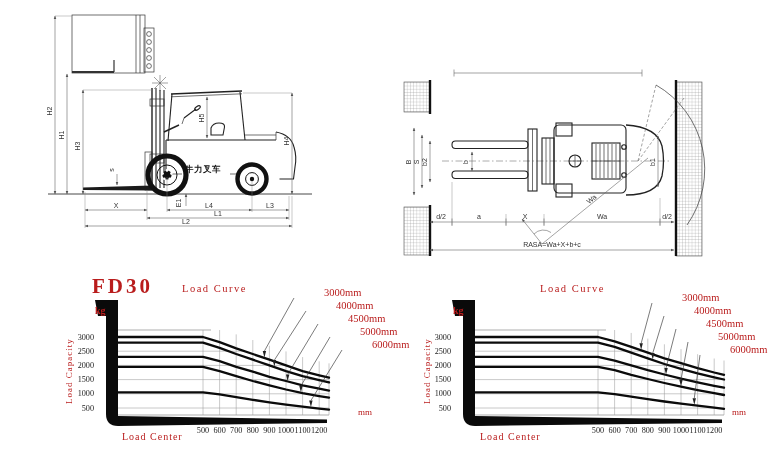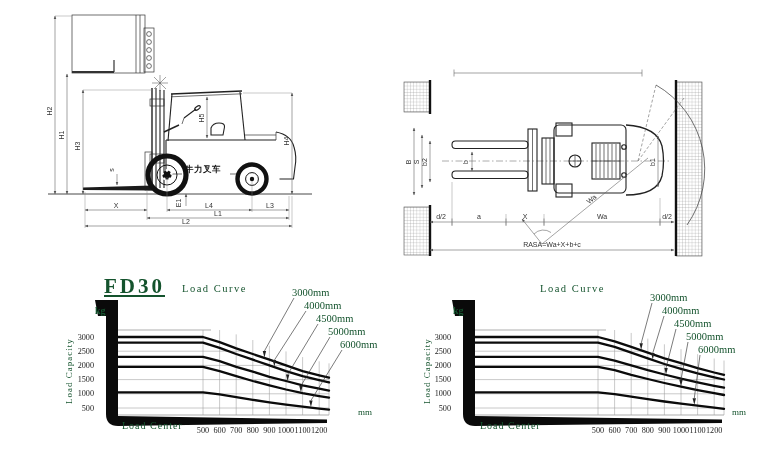--- a/index.html
+++ b/index.html
@@ -1,44 +1,44 @@
 <!DOCTYPE html>
 <html><head>
 <meta charset="utf-8">
 <style>
   html,body{margin:0;padding:0;background:#fff;}
   #page{position:relative;width:772px;height:450px;background:#ffffff;overflow:hidden;
-        font-family:"Liberation Serif",serif;color:#14532d;}
+        font-family:"Liberation Serif",serif;color:#b91c1c;}
   svg{position:absolute;overflow:visible;}
   
   .mach{stroke:#222;fill:none;stroke-width:1.1;}
   .machthin{stroke:#333;fill:none;stroke-width:.7;}
   .dim{stroke:#666;fill:none;stroke-width:.6;}
   .ext{stroke:#888;fill:none;stroke-width:.45;}
   .cl{stroke:#666;fill:none;stroke-width:.55;stroke-dasharray:7 2.5 1.5 2.5;}
   .dash{stroke:#555;fill:none;stroke-width:.55;stroke-dasharray:3 2;}
   .hw{fill:url(#ht);stroke:#555;stroke-width:.6;}
   text.dl{font:7px "Liberation Sans",sans-serif;fill:#333;}
   text.brand{font:bold 8.5px "Liberation Sans",sans-serif;fill:#111;letter-spacing:.5px;}
   
   .chart{position:absolute;width:352px;height:178px;}
   .chart svg{left:0;top:0;width:352px;height:178px;}
   .gl{stroke:#9c9c9c;stroke-width:.55;}
   .gb{stroke:#8a8a8a;stroke-width:.7;}
   .crv{stroke:#0b0b0b;stroke-width:2.3;fill:none;stroke-linejoin:round;stroke-linecap:round;}
   .ldr{stroke:#333;stroke-width:.65;fill:none;}
   text.tk{font:8.2px "Liberation Serif",serif;fill:#1d1d1d;}
   .chart span{position:absolute;white-space:nowrap;}
-  .c-model{left:42px;top:4px;font:600 21px "Liberation Serif",serif;letter-spacing:3px;text-decoration:underline;}
+  .c-model{left:30px;top:4px;font:600 21px "Liberation Serif",serif;letter-spacing:3px;}
   .c-sub{left:120px;top:13px;font:10.5px "Liberation Serif",serif;letter-spacing:1.5px;}
   .c-kg{left:33px;top:35px;font:bold 10px "Liberation Serif",serif;}
-  .c-xlabel{left:60px;top:150px;font:10px "Liberation Serif",serif;letter-spacing:1px;}
+  .c-xlabel{left:60px;top:161px;font:10px "Liberation Serif",serif;letter-spacing:1px;}
   .c-ylabel{left:-51px;top:96px;width:116px;text-align:center;transform:rotate(-90deg);
             font:9px "Liberation Serif",serif;letter-spacing:1px;}
-  .leg{font:10.5px "Liberation Serif",serif;}
+  .leg{font:10.5px "Liberation Serif",serif;margin-left:32px;}
 </style>
 </head>
 <body>
 
 <div id="page">
 
   <svg style="left:26px;top:4px" width="320" height="245" viewBox="0 0 320 245">
     <defs>
       <marker id="ma" viewBox="0 0 10 10" refX="8.5" refY="5" markerWidth="6" markerHeight="6" orient="auto-start-reverse">
         <path d="M0,1.5 L9,5 L0,8.5 z" fill="#555"></path>

